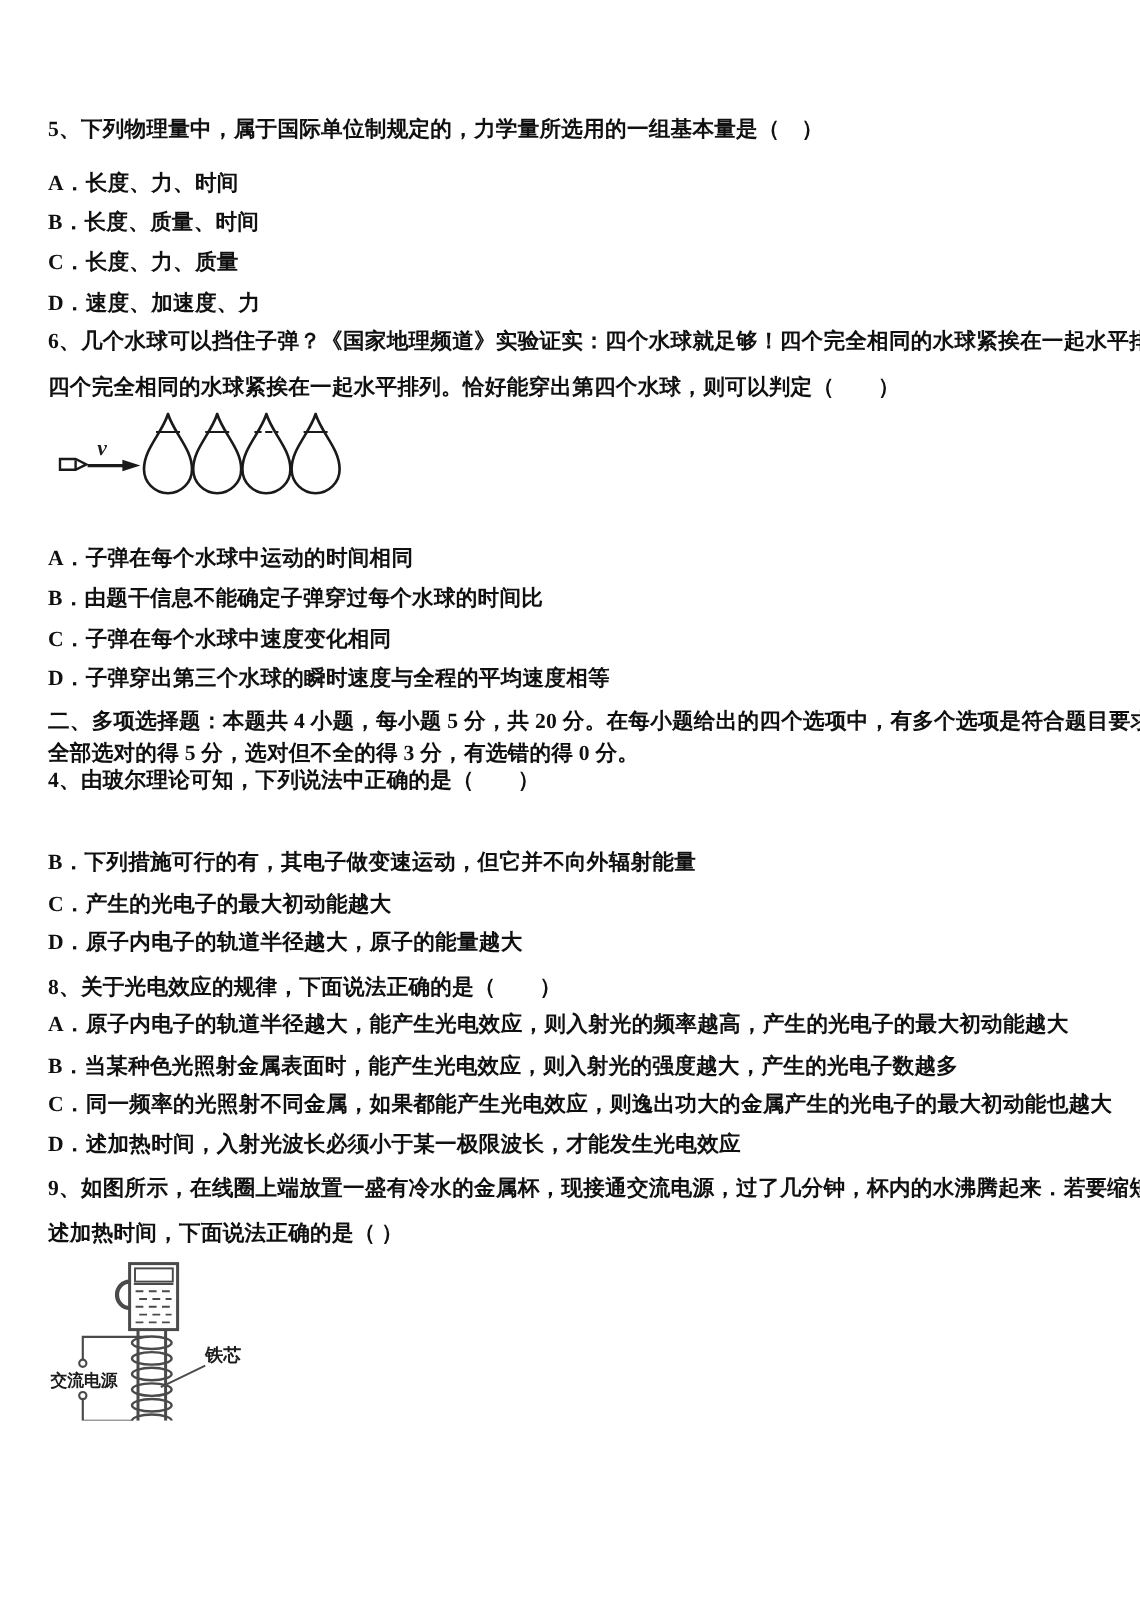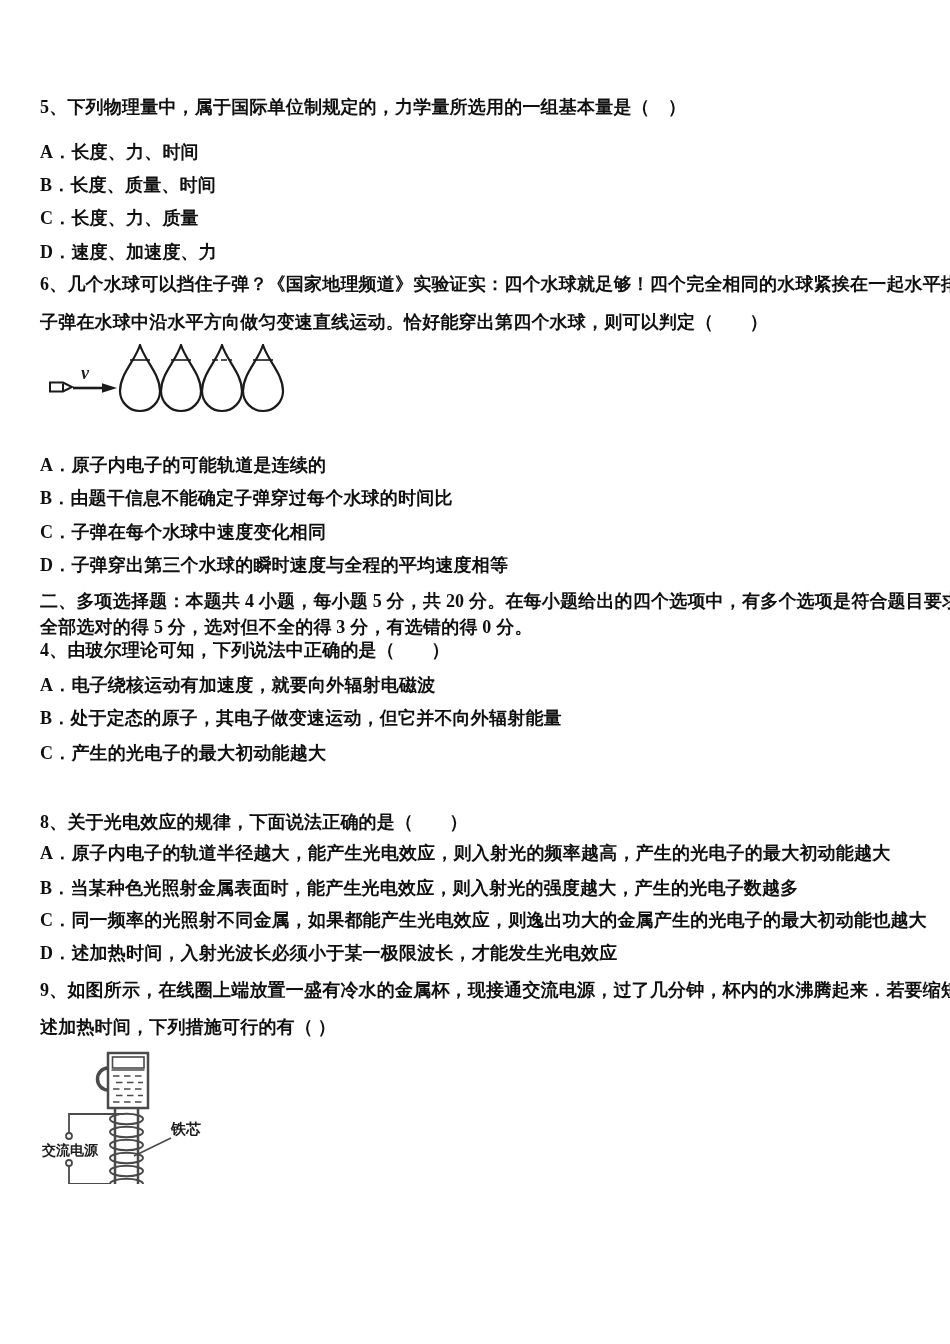--- a/index.html
+++ b/index.html
@@ -31,21 +31,21 @@
 
 <div class="page">
 
   <div class="ln" style="top:94px">5、下列物理量中，属于国际单位制规定的，力学量所选用的一组基本量是（　）</div>
   <div class="ln" style="top:139px">A．长度、力、时间</div>
   <div class="ln" style="top:172px">B．长度、质量、时间</div>
   <div class="ln" style="top:205px">C．长度、力、质量</div>
   <div class="ln" style="top:239px">D．速度、加速度、力</div>
 
   <div class="ln" style="top:271px">6、几个水球可以挡住子弹？《国家地理频道》实验证实：四个水球就足够！四个完全相同的水球紧挨在一起水平排列，</div>
-  <div class="ln" style="top:309px">子弹在水球中沿水平方向做匀变速直线运动。恰好能穿出第四个水球，则可以判定（　　）</div>
+  <div class="ln" style="top:309px">四个完全相同的水球紧挨在一起水平排列。恰好能穿出第四个水球，则可以判定（　　）</div>
 
   <svg class="fig" style="left:40px;top:344px" width="270" height="78" viewBox="0 0 270 78">
     <g stroke="#1a1a1a" stroke-width="2" fill="none">
       <path d="M10,38.5 h13 l9,4.5 -9,4.5 h-13 z"></path>
       <line x1="23" y1="39.5" x2="23" y2="47"></line>
     </g>
     <text x="41" y="35" font-size="18" font-style="italic" font-weight="bold">v</text>
     <g>
       <line x1="33" y1="44" x2="64" y2="44" stroke="#1a1a1a" stroke-width="2.6"></line>
       <polygon points="77,44 62,39.2 62,48.8" fill="#1a1a1a" stroke="none"></polygon>
@@ -63,41 +63,41 @@
         <path d="M0,-46 C5,-30 20,-17 20,0 A20 20 0 0 1 -20,0 C-20,-17 -5,-30 0,-46 Z"></path>
         <line x1="-10" y1="-31" x2="10" y2="-31" stroke-width="1.6" stroke-dasharray="6 3"></line>
       </g>
       <g transform="translate(223,47)">
         <path d="M0,-46 C5,-30 20,-17 20,0 A20 20 0 0 1 -20,0 C-20,-17 -5,-30 0,-46 Z"></path>
         <line x1="-10" y1="-31" x2="10" y2="-31" stroke-width="1.6"></line>
       </g>
     </g>
   </svg>
 
-  <div class="ln" style="top:452px">A．原子内电子的可能轨道是连续的</div>
+  <div class="ln" style="top:452px">A．子弹在每个水球中运动的时间相同</div>
   <div class="ln" style="top:485px">B．由题干信息不能确定子弹穿过每个水球的时间比</div>
   <div class="ln" style="top:552px">D．子弹穿出第三个水球的瞬时速度与全程的平均速度相等</div>
   <div class="ln" style="top:519px">C．子弹在每个水球中速度变化相同</div>
 
   <div class="ln" style="top:589px;line-height:24px">二、多项选择题：本题共 4 小题，每小题 5 分，共 20 分。在每小题给出的四个选项中，有多个选项是符合题目要求的。</div>
   <div class="ln" style="top:615px;line-height:24px">全部选对的得 5 分，选对但不全的得 3 分，有选错的得 0 分。</div>
 
   <div class="ln" style="top:637px">4、由玻尔理论可知，下列说法中正确的是（　　）</div>
-  <div class="ln" style="top:672px">A．电子绕核运动有加速度，就要向外辐射电磁波</div>
-  <div class="ln" style="top:705px">B．处于定态的原子，其电子做变速运动，但它并不向外辐射能量</div>
+  <div class="ln" style="top:705px">B．下列措施可行的有，其电子做变速运动，但它并不向外辐射能量</div>
   <div class="ln" style="top:740px">C．产生的光电子的最大初动能越大</div>
+  <div class="ln" style="top:772px">D．原子内电子的轨道半径越大，原子的能量越大</div>
 
   <div class="ln" style="top:809px">8、关于光电效应的规律，下面说法正确的是（　　）</div>
   <div class="ln" style="top:840px">A．原子内电子的轨道半径越大，能产生光电效应，则入射光的频率越高，产生的光电子的最大初动能越大</div>
   <div class="ln" style="top:875px">B．当某种色光照射金属表面时，能产生光电效应，则入射光的强度越大，产生的光电子数越多</div>
   <div class="ln" style="top:907px">C．同一频率的光照射不同金属，如果都能产生光电效应，则逸出功大的金属产生的光电子的最大初动能也越大</div>
   <div class="ln" style="top:940px">D．述加热时间，入射光波长必须小于某一极限波长，才能发生光电效应</div>
 
   <div class="ln" style="top:977px">9、如图所示，在线圈上端放置一盛有冷水的金属杯，现接通交流电源，过了几分钟，杯内的水沸腾起来．若要缩短上</div>
-  <div class="ln" style="top:1014px">述加热时间，下列措施可行的有（ ）</div>
+  <div class="ln" style="top:1014px">述加热时间，下面说法正确的是（ ）</div>
 
   <svg class="fig" style="left:35px;top:1043px" width="220" height="180" viewBox="0 0 220 180">
 
     <rect x="80" y="60" width="23" height="95" fill="#ffffff" stroke="#4a4a4a" stroke-width="2.5"></rect>
 
     <g stroke="#4a4a4a" fill="none">
       <path d="M73,25 A10.5,11 0 0 0 73,47" stroke-width="3.5"></path>
       <rect x="73" y="10" width="40" height="55" fill="#ffffff" stroke-width="2.5"></rect>
       <rect x="77.5" y="14" width="31.5" height="11" stroke-width="1.6"></rect>
       <g stroke-width="1.6">

